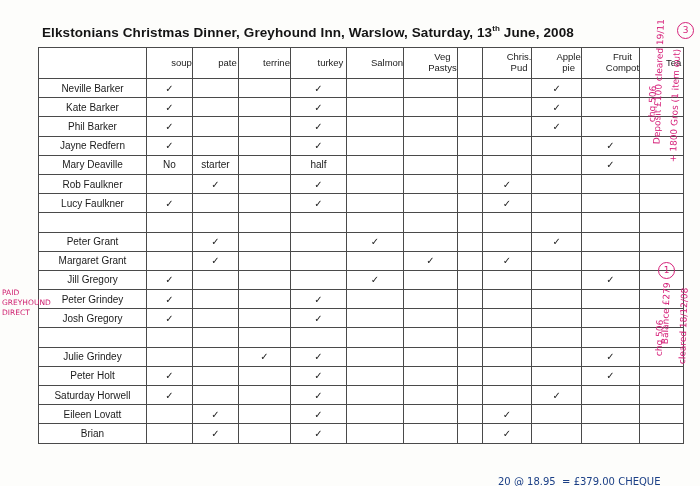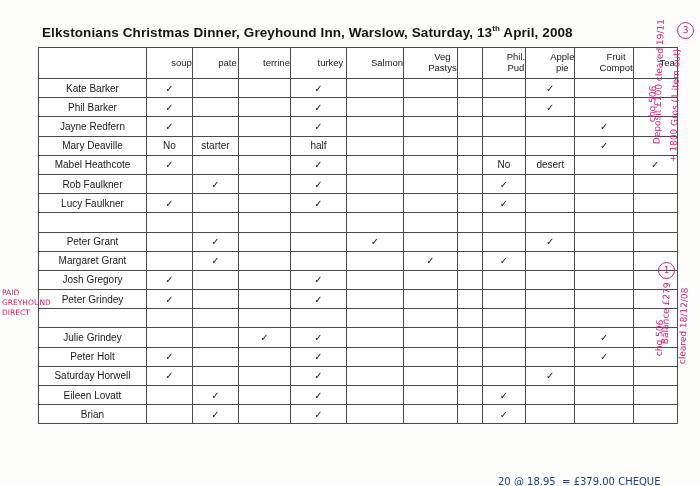--- a/index.html
+++ b/index.html
@@ -134,21 +134,21 @@
     line-height: 1.5;
     white-space: pre;
   }
 </style>
 </head>
 <body>
 
 <div class="page">
 
   <div class="doc-title">
-    <span>Elkstonians Christmas Dinner, Greyhound Inn, Warslow, Saturday, 13</span><sup>th</sup><span> April, 2008</span>
+    <span>Elkstonians Christmas Dinner, Greyhound Inn, Warslow, Saturday, 13</span><sup>th</sup><span> June, 2008</span>
   </div>
 
   <table class="dinner">
     <colgroup>
       <col class="col-name">
       <col class="col-dish">
       <col class="col-dish">
       <col class="col-dish">
       <col class="col-turkey">
       <col class="col-salmon">
@@ -162,28 +162,42 @@
     <thead>
       <tr>
         <th></th>
         <th>soup</th>
         <th>pate</th>
         <th>terrine</th>
         <th>turkey</th>
         <th>Salmon</th>
         <th>Veg Pastys</th>
         <th></th>
-        <th>Phil. Pud</th>
+        <th>Chris. Pud</th>
         <th>Apple pie</th>
         <th>Fruit Compot</th>
         <th>Tea</th>
       </tr>
     </thead>
     <tbody id="table-body">
         <tr>
+          <td class="name">Neville Barker</td>
+          <td class="tick">✓</td>
+          <td class=""></td>
+          <td class=""></td>
+          <td class="tick">✓</td>
+          <td class=""></td>
+          <td class=""></td>
+          <td class=""></td>
+          <td class=""></td>
+          <td class="tick">✓</td>
+          <td class=""></td>
+          <td class=""></td>
+        </tr>
+        <tr>
           <td class="name">Kate Barker</td>
           <td class="tick">✓</td>
           <td class=""></td>
           <td class=""></td>
           <td class="tick">✓</td>
           <td class=""></td>
           <td class=""></td>
           <td class=""></td>
           <td class=""></td>
           <td class="tick">✓</td>
@@ -226,34 +240,20 @@
           <td class="word">half</td>
           <td class=""></td>
           <td class=""></td>
           <td class=""></td>
           <td class=""></td>
           <td class=""></td>
           <td class="tick">✓</td>
           <td class=""></td>
         </tr>
         <tr>
-          <td class="name">Mabel Heathcote</td>
-          <td class="tick">✓</td>
-          <td class=""></td>
-          <td class=""></td>
-          <td class="tick">✓</td>
-          <td class=""></td>
-          <td class=""></td>
-          <td class=""></td>
-          <td class="word">No</td>
-          <td class="word">desert</td>
-          <td class=""></td>
-          <td class="tick">✓</td>
-        </tr>
-        <tr>
           <td class="name">Rob Faulkner</td>
           <td class=""></td>
           <td class="tick">✓</td>
           <td class=""></td>
           <td class="tick">✓</td>
           <td class=""></td>
           <td class=""></td>
           <td class=""></td>
           <td class="tick">✓</td>
           <td class=""></td>
@@ -310,35 +310,49 @@
           <td class=""></td>
           <td class=""></td>
           <td class="tick">✓</td>
           <td class=""></td>
           <td class="tick">✓</td>
           <td class=""></td>
           <td class=""></td>
           <td class=""></td>
         </tr>
         <tr>
+          <td class="name">Jill Gregory</td>
+          <td class="tick">✓</td>
+          <td class=""></td>
+          <td class=""></td>
+          <td class=""></td>
+          <td class="tick">✓</td>
+          <td class=""></td>
+          <td class=""></td>
+          <td class=""></td>
+          <td class=""></td>
+          <td class="tick">✓</td>
+          <td class=""></td>
+        </tr>
+        <tr>
+          <td class="name">Peter Grindey</td>
+          <td class="tick">✓</td>
+          <td class=""></td>
+          <td class=""></td>
+          <td class="tick">✓</td>
+          <td class=""></td>
+          <td class=""></td>
+          <td class=""></td>
+          <td class=""></td>
+          <td class=""></td>
+          <td class=""></td>
+          <td class=""></td>
+        </tr>
+        <tr>
           <td class="name">Josh Gregory</td>
-          <td class="tick">✓</td>
-          <td class=""></td>
-          <td class=""></td>
-          <td class="tick">✓</td>
-          <td class=""></td>
-          <td class=""></td>
-          <td class=""></td>
-          <td class=""></td>
-          <td class=""></td>
-          <td class=""></td>
-          <td class=""></td>
-        </tr>
-        <tr>
-          <td class="name">Peter Grindey</td>
           <td class="tick">✓</td>
           <td class=""></td>
           <td class=""></td>
           <td class="tick">✓</td>
           <td class=""></td>
           <td class=""></td>
           <td class=""></td>
           <td class=""></td>
           <td class=""></td>
           <td class=""></td>

